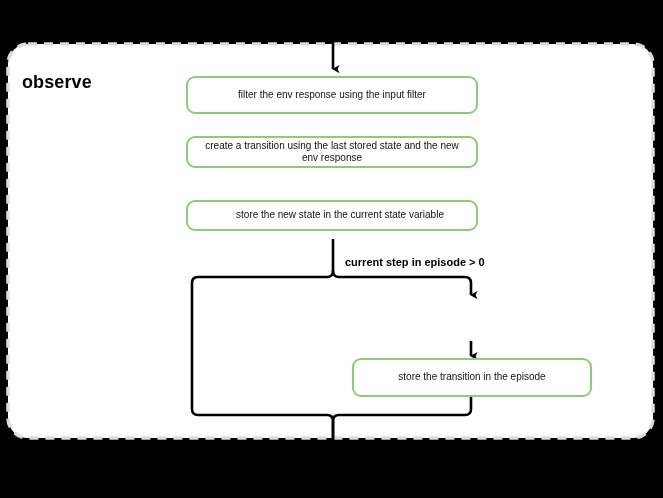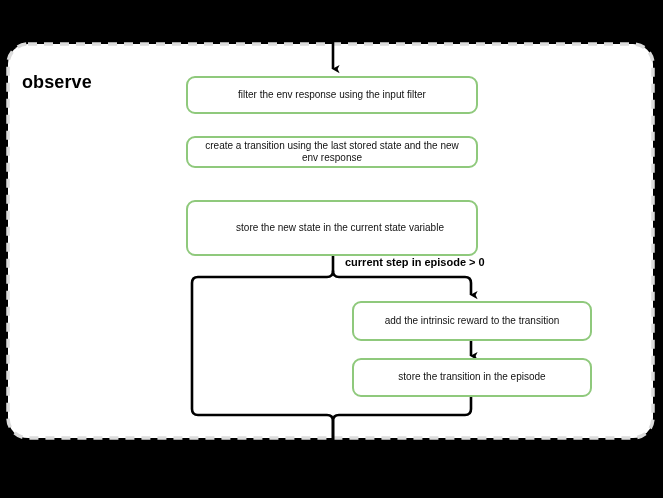--- a/index.html
+++ b/index.html
@@ -86,21 +86,20 @@
 
     <path d="M 471 396 L 471 409 Q 471 415 465 415 L 339 415 Q 333 415 333 421 L 333 444" fill="none" stroke="#000000" stroke-width="2.6" stroke-linecap="round"></path>
   </svg>
 
   <div class="group-title">observe</div>
 
   <div class="node" style="left:186px; top:76px; width:292px; height:38px;">filter the env response using the input filter</div>
 
   <div class="node" style="left:186px; top:136px; width:292px; height:32px;">create a transition using the last stored state and the new env response</div>
 
-  <div class="node" style="left:186px; top:200px; width:292px; height:56px;padding-left:24px;">store the new state in the current state variable</div>
+  <div class="node" style="left:186px; top:200px; width:292px; height:31px;padding-left:24px;">store the new state in the current state variable</div>
 
-  <div class="node" style="left:352px; top:301px; width:240px; height:40px;">add the intrinsic reward to the transition</div>
 
   <div class="node" style="left:352px; top:358px; width:240px; height:39px;">store the transition in the episode</div>
 
   <div class="edge-label" style="left:345px; top:256px;">current step in episode &gt; 0</div>
 
 </div>
 
 </body></html>

